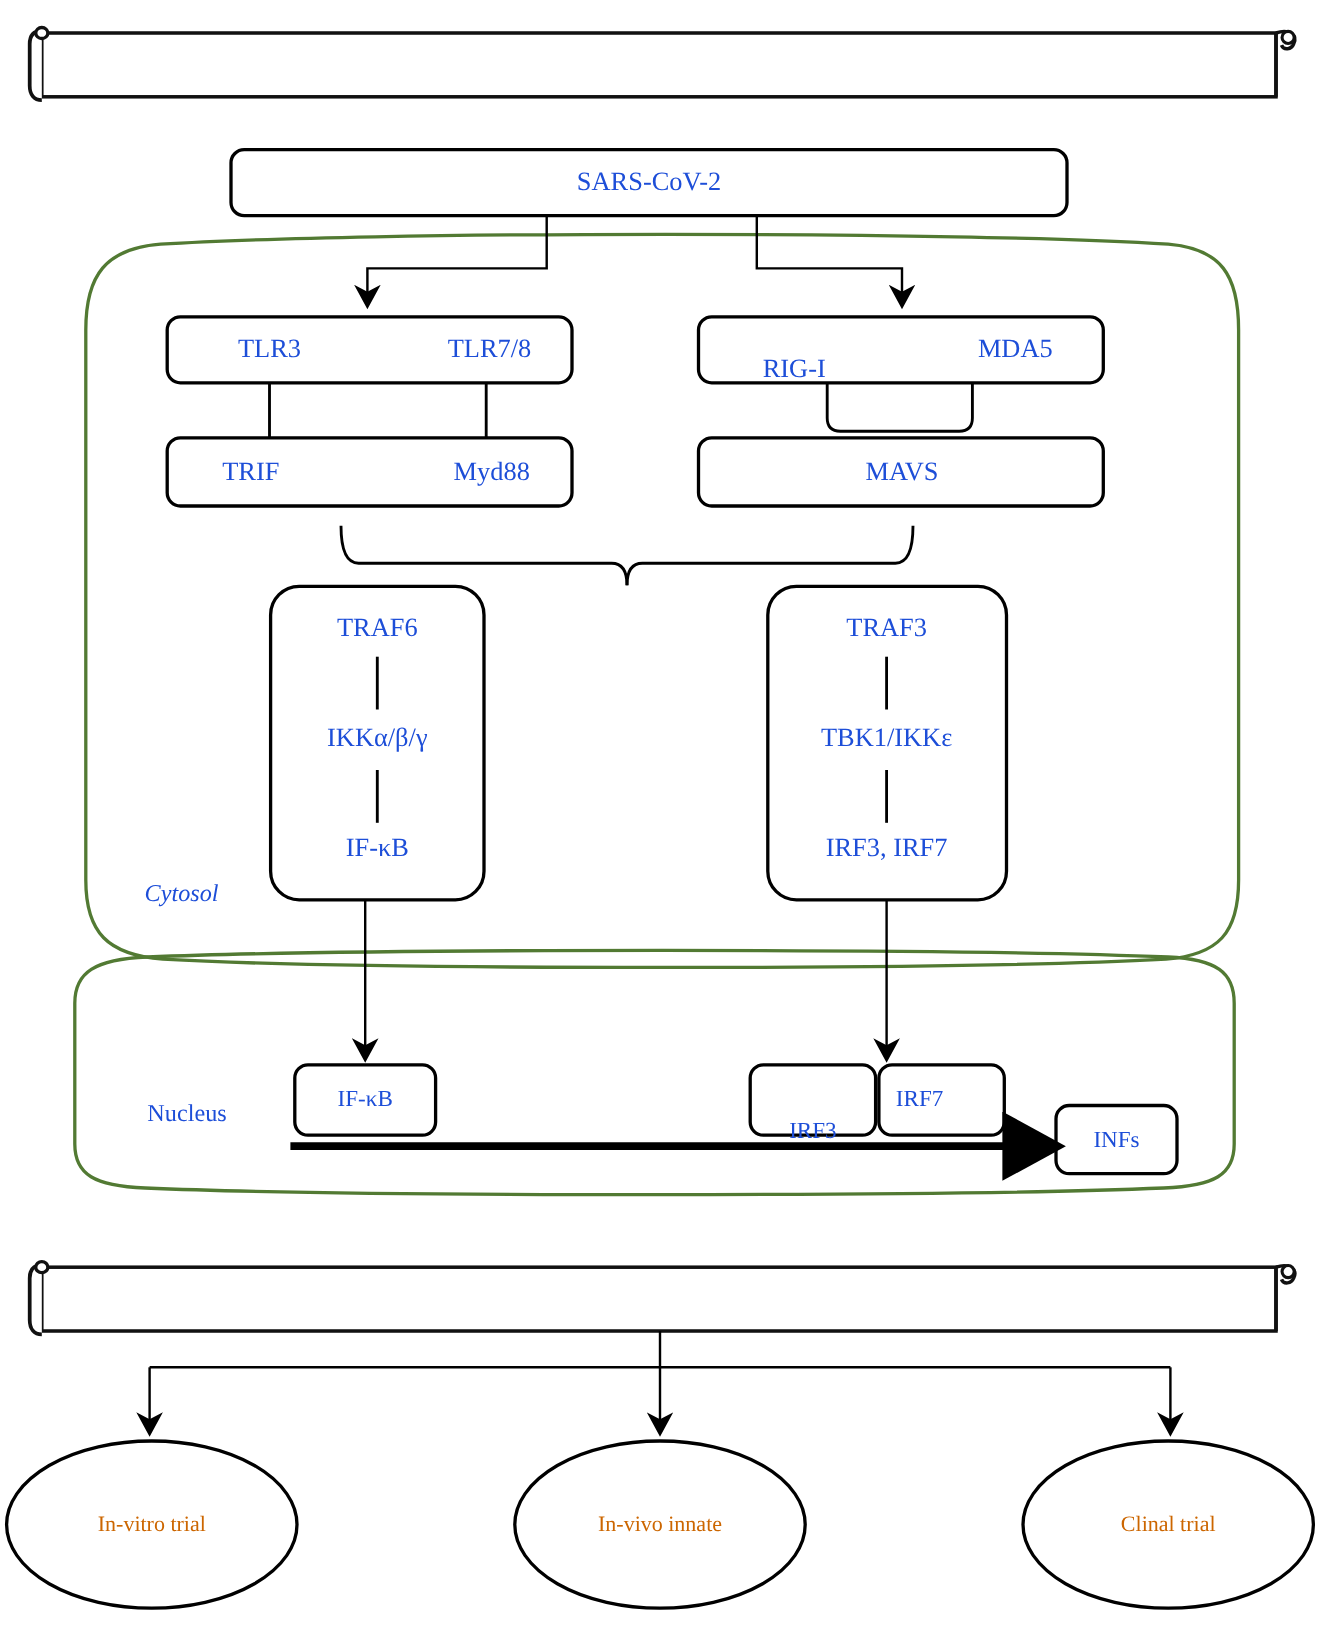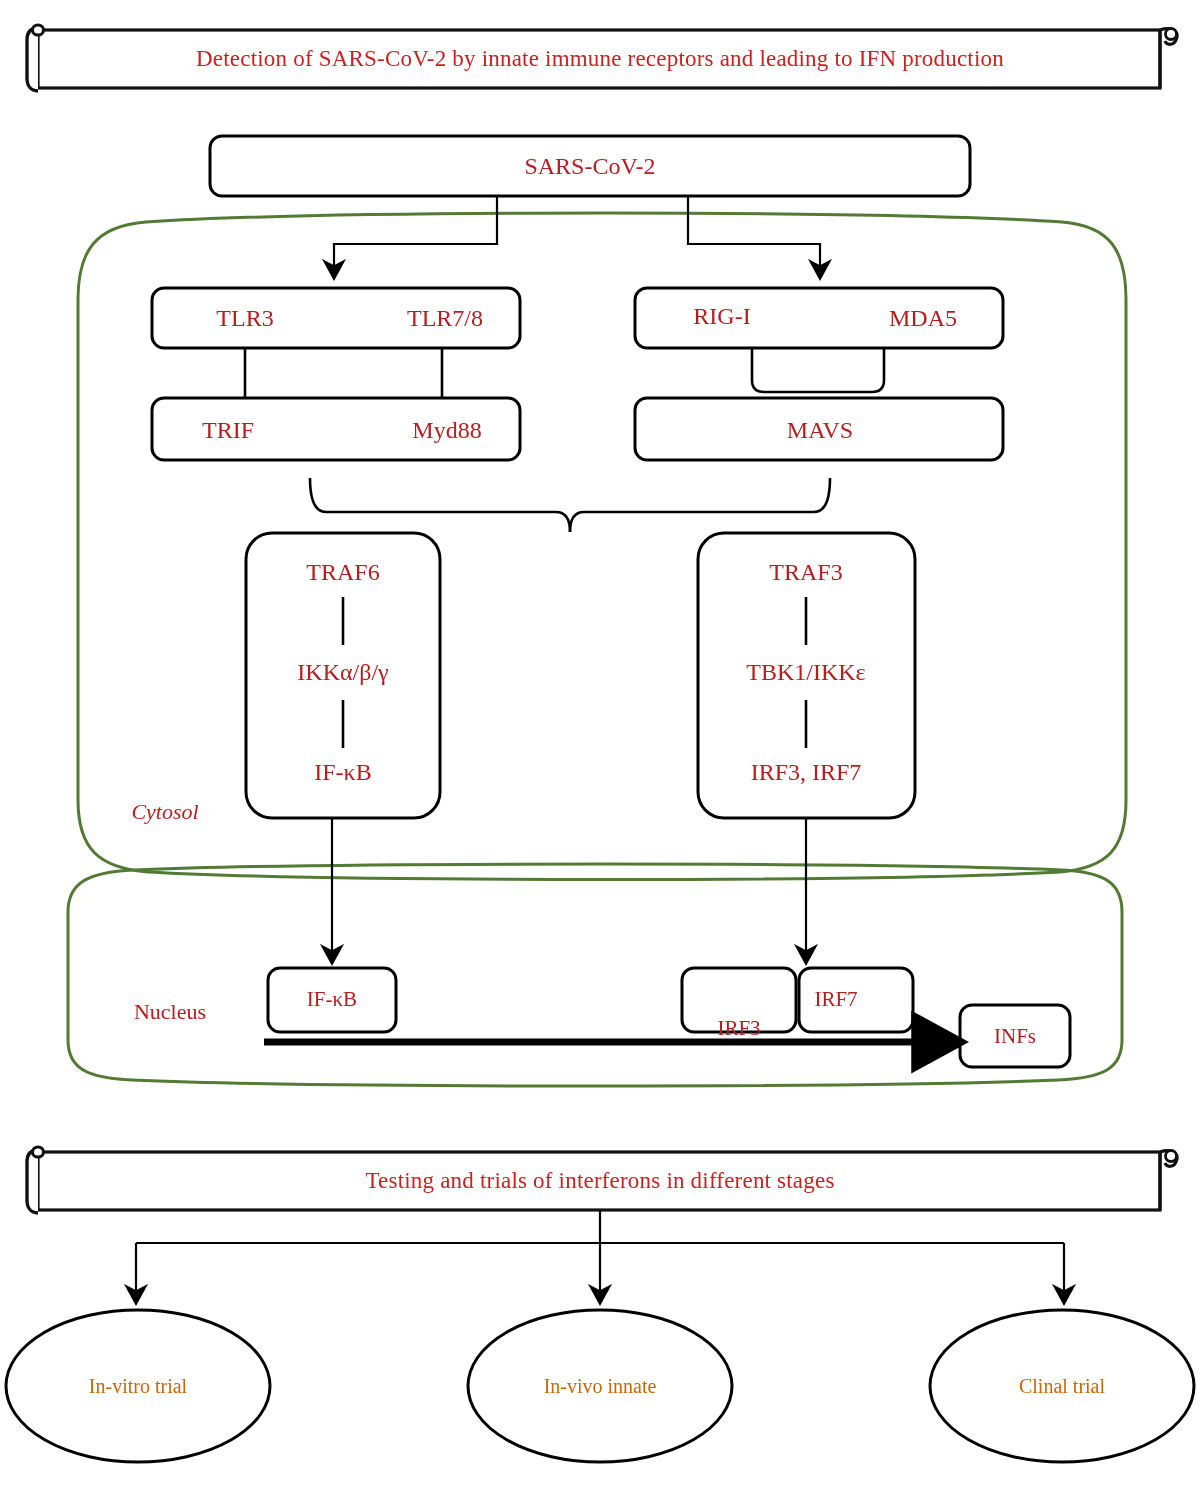--- a/index.html
+++ b/index.html
@@ -1,19 +1,19 @@
 <!DOCTYPE html>
 <html><head>
 <meta charset="utf-8">
 <style>
   html,body{margin:0;padding:0;background:#ffffff;}
   body{width:1200px;height:1501px;font-family:"Liberation Serif",serif;position:relative;overflow:hidden;}
   #stage{position:relative;width:1200px;height:1501px;}
   svg.layer{position:absolute;left:0;top:0;width:1200px;height:1501px;}
-  .lbl{position:absolute;font-family:"Liberation Serif",serif;color:#b91c1c;white-space:nowrap;}
+  .lbl{position:absolute;font-family:"Liberation Serif",serif;color:#1d4ed8;white-space:nowrap;}
   .banner-text{font-size:23px;color:#cc1f1f;letter-spacing:.2px;}
   .ellipse-text{font-size:20px;color:#cc6600;}
   .node-text{font-size:24px;}
   .node-text-sm{font-size:21px;}
   .region-text{font-size:22px;}
   .ctr{transform:translate(-50%,-50%);}
 </style>
 </head>
 <body>
 
@@ -114,28 +114,27 @@
       <line x1="136" y1="1243" x2="136" y2="1302" marker-end="url(#arrowThin)"></line>
       <line x1="600" y1="1243" x2="600" y2="1302" marker-end="url(#arrowThin)"></line>
       <line x1="1064" y1="1243" x2="1064" y2="1302" marker-end="url(#arrowThin)"></line>
     </g>
 
     <ellipse cx="138" cy="1386" rx="132" ry="76" fill="#fff" stroke="#000" stroke-width="3"></ellipse>
     <ellipse cx="600" cy="1386" rx="132" ry="76" fill="#fff" stroke="#000" stroke-width="3"></ellipse>
     <ellipse cx="1062" cy="1386" rx="132" ry="76" fill="#fff" stroke="#000" stroke-width="3"></ellipse>
   </svg>
 
-  <div class="lbl ctr banner-text" style="left:600px;top:59px;">Detection of SARS-CoV-2 by innate immune receptors and leading to IFN production</div>
 
   <div class="lbl ctr node-text" style="left:590px;top:166px;">SARS-CoV-2</div>
 
   <div class="lbl ctr node-text" style="left:245px;top:318px;">TLR3</div>
   <div class="lbl ctr node-text" style="left:445px;top:318px;">TLR7/8</div>
 
-  <div class="lbl ctr node-text" style="left:722px;top:316px;">RIG-I</div>
+  <div class="lbl ctr node-text" style="left:722px;top:336px;">RIG-I</div>
   <div class="lbl ctr node-text" style="left:923px;top:318px;">MDA5</div>
 
   <div class="lbl ctr node-text" style="left:228px;top:430px;">TRIF</div>
   <div class="lbl ctr node-text" style="left:447px;top:430px;">Myd88</div>
 
   <div class="lbl ctr node-text" style="left:820px;top:430px;">MAVS</div>
 
   <div class="lbl ctr node-text" style="left:343px;top:572px;">TRAF6</div>
   <div class="lbl ctr node-text" style="left:343px;top:672px;">IKKα/β/γ</div>
   <div class="lbl ctr node-text" style="left:343px;top:772px;">IF-κB</div>
@@ -145,19 +144,18 @@
   <div class="lbl ctr node-text" style="left:806px;top:772px;">IRF3, IRF7</div>
 
   <div class="lbl ctr region-text" style="left:165px;top:812px;font-style:italic;">Cytosol</div>
   <div class="lbl ctr region-text" style="left:170px;top:1012px;">Nucleus</div>
 
   <div class="lbl ctr node-text-sm" style="left:332px;top:999px;">IF-κB</div>
   <div class="lbl ctr node-text-sm" style="left:739px;top:999px;margin-top:29px;">IRF3</div>
   <div class="lbl ctr node-text-sm" style="left:836px;top:999px;">IRF7</div>
   <div class="lbl ctr node-text-sm" style="left:1015px;top:1036px;">INFs</div>
 
-  <div class="lbl ctr banner-text" style="left:600px;top:1181px;">Testing and trials of interferons in different stages</div>
 
   <div class="lbl ctr ellipse-text" style="left:138px;top:1386px;text-align:right;">In-vitro trial</div>
   <div class="lbl ctr ellipse-text" style="left:600px;top:1386px;">In-vivo innate</div>
   <div class="lbl ctr ellipse-text" style="left:1062px;top:1386px;">Clinal trial</div>
 
 </div>
 
 </body></html>

